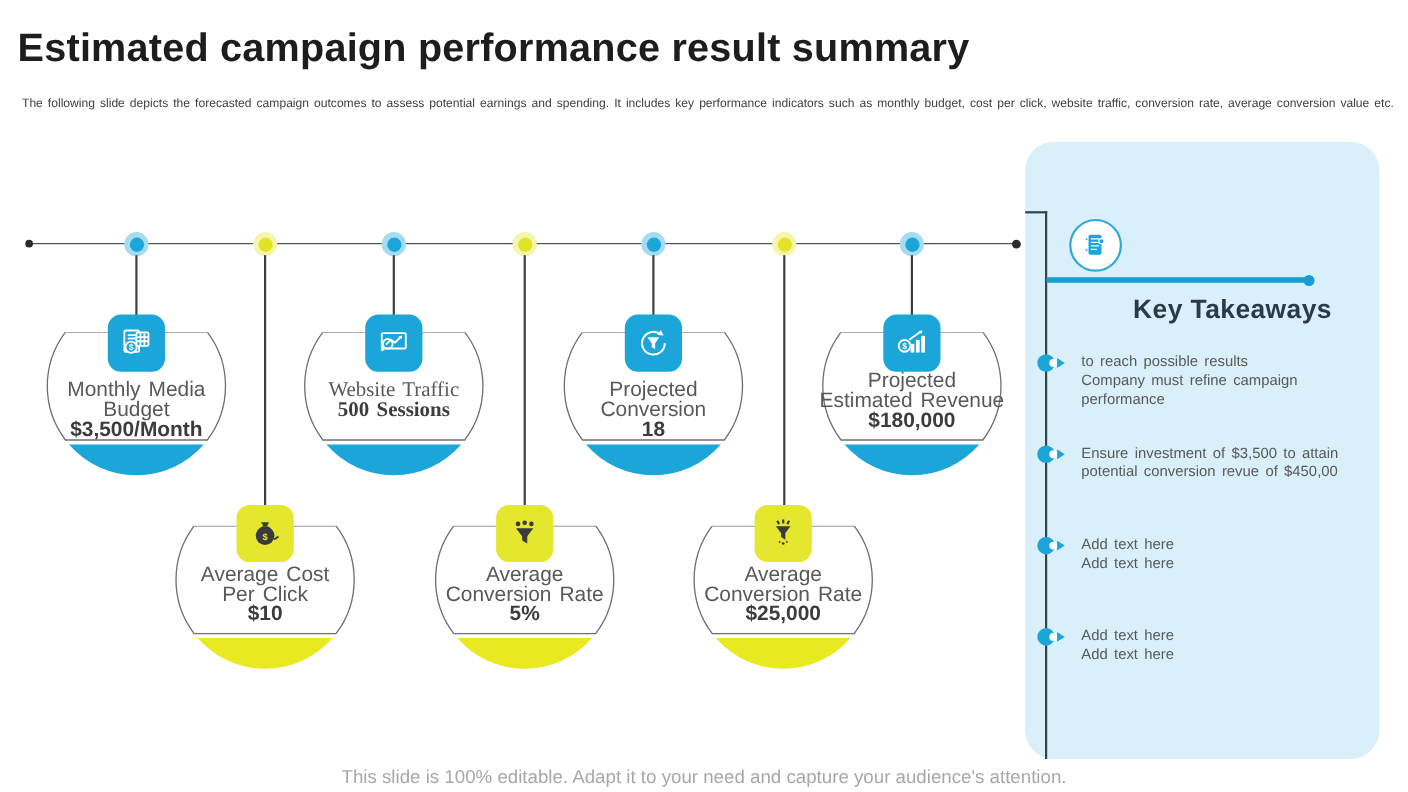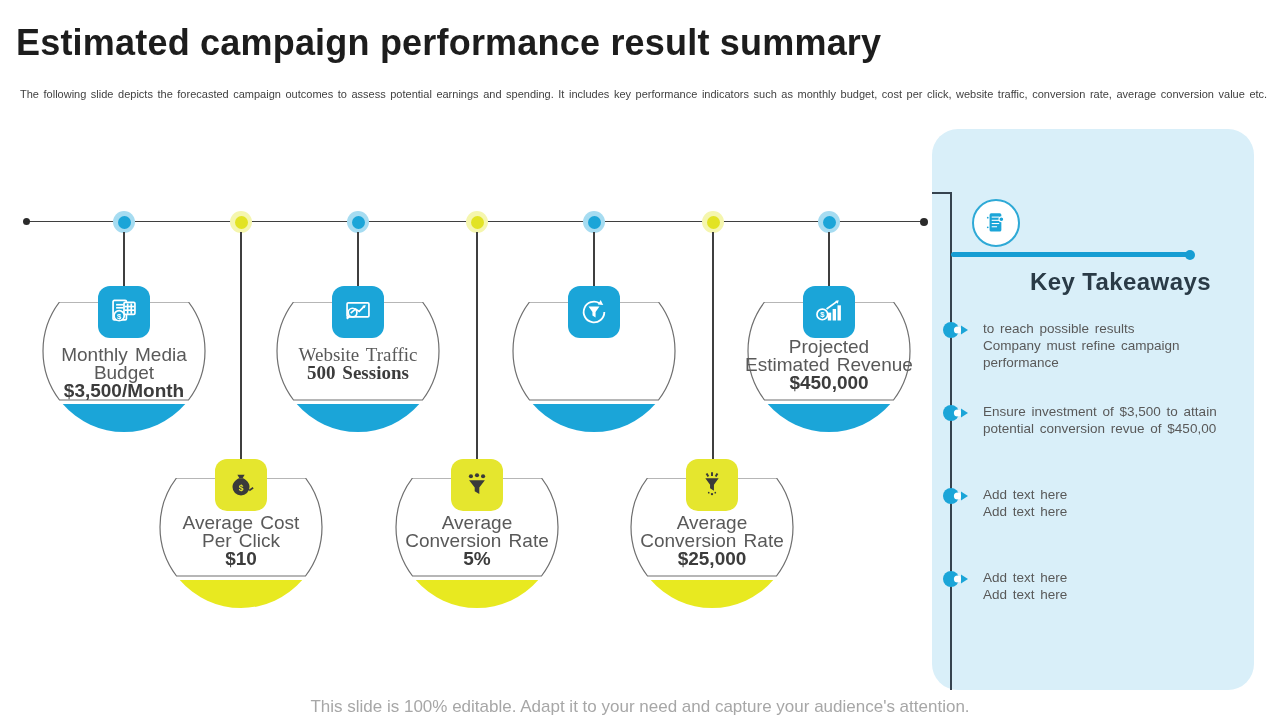--- a/index.html
+++ b/index.html
@@ -137,20 +137,24 @@
       <path class="barrel" d="M20.5 0 L149.5 0 A81 81 0 0 1 149.5 98 L20.5 98 A81 81 0 0 1 20.5 0 Z"></path>
       <path class="seg-blue" d="M23.75 102 A81 81 0 0 0 146.25 102 Z"></path>
     </svg>
     <div class="node-icon icon-blue">
       <svg width="34" height="34" viewBox="0 0 28 28" fill="none" stroke="#ffffff" stroke-width="1.5">
         <path d="M22.5 14 a8.5 8.5 0 1 1 -4 -7.2"></path>
         <polygon points="19.5,4.2 17.2,7.8 21.6,8.2" fill="#ffffff" stroke="none"></polygon>
         <path d="M9.5 9.5 h9 l-3.2 4.5 v4.5 l-2.6 -1.6 v-2.9 Z" fill="#ffffff" stroke="none"></path>
       </svg>
     </div>
+    <div class="node-text" style="top:60px;">
+      <span>Projected Conversion</span>
+      <span class="nv">18</span>
+    </div>
   </div>
 
   <div class="abs node" style="left:744px;top:286px;height:150px;">
     <svg class="node-shape" style="top:16px;" viewBox="0 0 170 132">
       <path class="barrel" d="M20.5 0 L149.5 0 A81 81 0 0 1 149.5 98 L20.5 98 A81 81 0 0 1 20.5 0 Z"></path>
       <path class="seg-blue" d="M23.75 102 A81 81 0 0 0 146.25 102 Z"></path>
     </svg>
     <div class="node-icon icon-blue">
       <svg width="34" height="34" viewBox="0 0 28 28" fill="none" stroke="#ffffff" stroke-width="1.4">
         <rect x="13" y="14.5" width="2.8" height="6.5" fill="#ffffff" stroke="none"></rect>
@@ -158,21 +162,21 @@
         <rect x="21" y="8.5" width="2.8" height="12.5" fill="#ffffff" stroke="none"></rect>
         <polyline points="12,11.5 21,5"></polyline>
         <polygon points="22,4.4 19,5 21.2,7.2" fill="#ffffff" stroke="none"></polygon>
         <circle cx="8.5" cy="16" r="4.4"></circle>
         <text x="8.5" y="18.5" font-size="6.5" fill="#ffffff" stroke="none" text-anchor="middle" font-weight="bold" font-family="Liberation Sans,sans-serif">$</text>
       </svg>
     </div>
     <div class="node-text" style="top:52px;">
       <span>Projected</span>
       <span>Estimated Revenue</span>
-      <span class="nv">$450,000</span>
+      <span class="nv">$180,000</span>
     </div>
   </div>
 
   <div class="abs node" style="left:156px;top:459px;height:152px;">
     <svg class="node-shape" style="top:19px;" viewBox="0 0 170 132">
       <path class="barrel" d="M20.5 0 L149.5 0 A81 81 0 0 1 149.5 98 L20.5 98 A81 81 0 0 1 20.5 0 Z"></path>
       <path class="seg-yellow" d="M23.75 102 A81 81 0 0 0 146.25 102 Z"></path>
     </svg>
     <div class="node-icon icon-yellow">
       <svg width="34" height="34" viewBox="0 0 28 28" fill="#3a3a3a">

